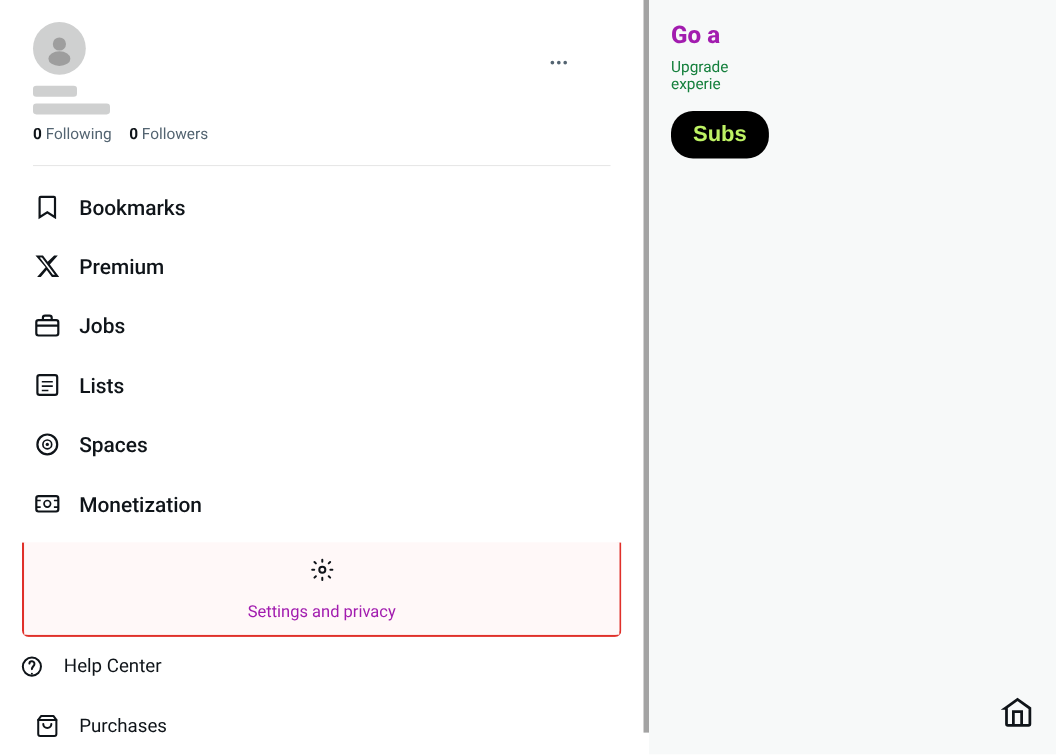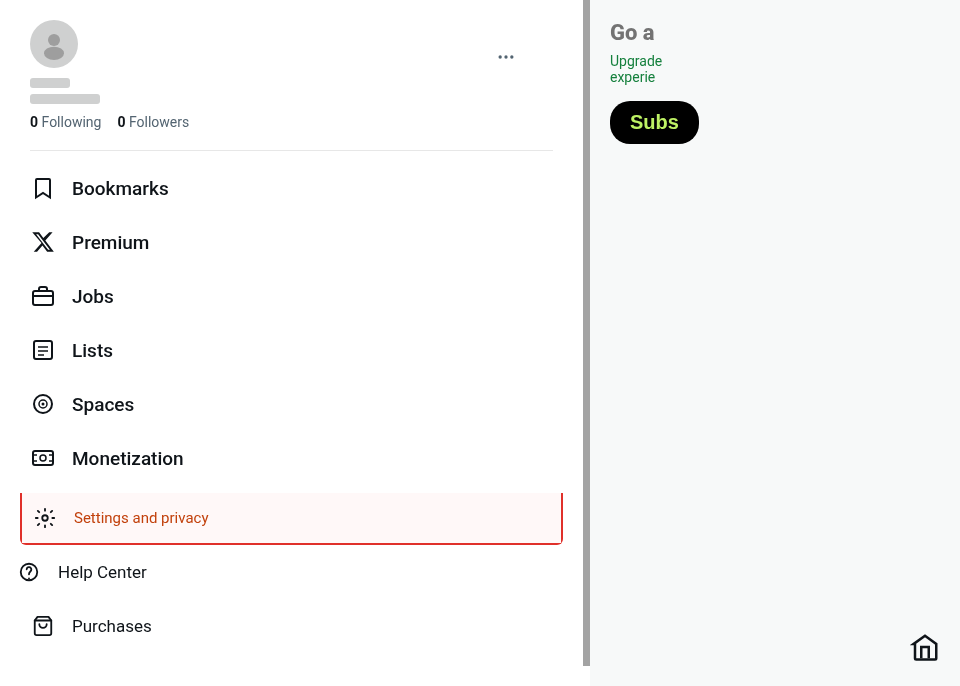--- a/index.html
+++ b/index.html
@@ -11,21 +11,21 @@
       overflow: hidden;
       display: flex;
     }
 
     
     .left-panel {
       width: 590px;
       height: 666px;
       background: #fff;
       position: relative;
-      border-right: 7px solid #a3a3a3;
+      border-right: 5px solid #a3a3a3;
     }
 
     
     .right-panel {
       width: 370px;
       height: 686px;
       background: #f7f9f9;
       position: relative;
     }
 
@@ -148,22 +148,23 @@
       background: #fff;
     }
 
     .settings-sub-item {
       display: flex;
       align-items: center;
       gap: 16px;
       padding: 12px 10px;
       cursor: pointer;
       font-size: 15px;
-      color: #c2410c;
-      background: #fff;
+      color: #a21caf;
+      background: #fff;
+      flex-direction: column;
     }
 
     .settings-sub-item.highlighted {
       background: #fff8f8;
     }
 
     .sub-item-row {
       display: flex;
       align-items: center;
       gap: 16px;
@@ -174,21 +175,21 @@
     }
 
     
     .right-panel-content {
       padding: 20px;
     }
 
     .go-premium-title {
       font-size: 22px;
       font-weight: 800;
-      color: #737373;
+      color: #a21caf;
       margin-bottom: 8px;
     }
 
     .go-premium-sub {
       font-size: 14px;
       color: #15803d;
       margin-bottom: 16px;
     }
 
     .subscribe-btn {

